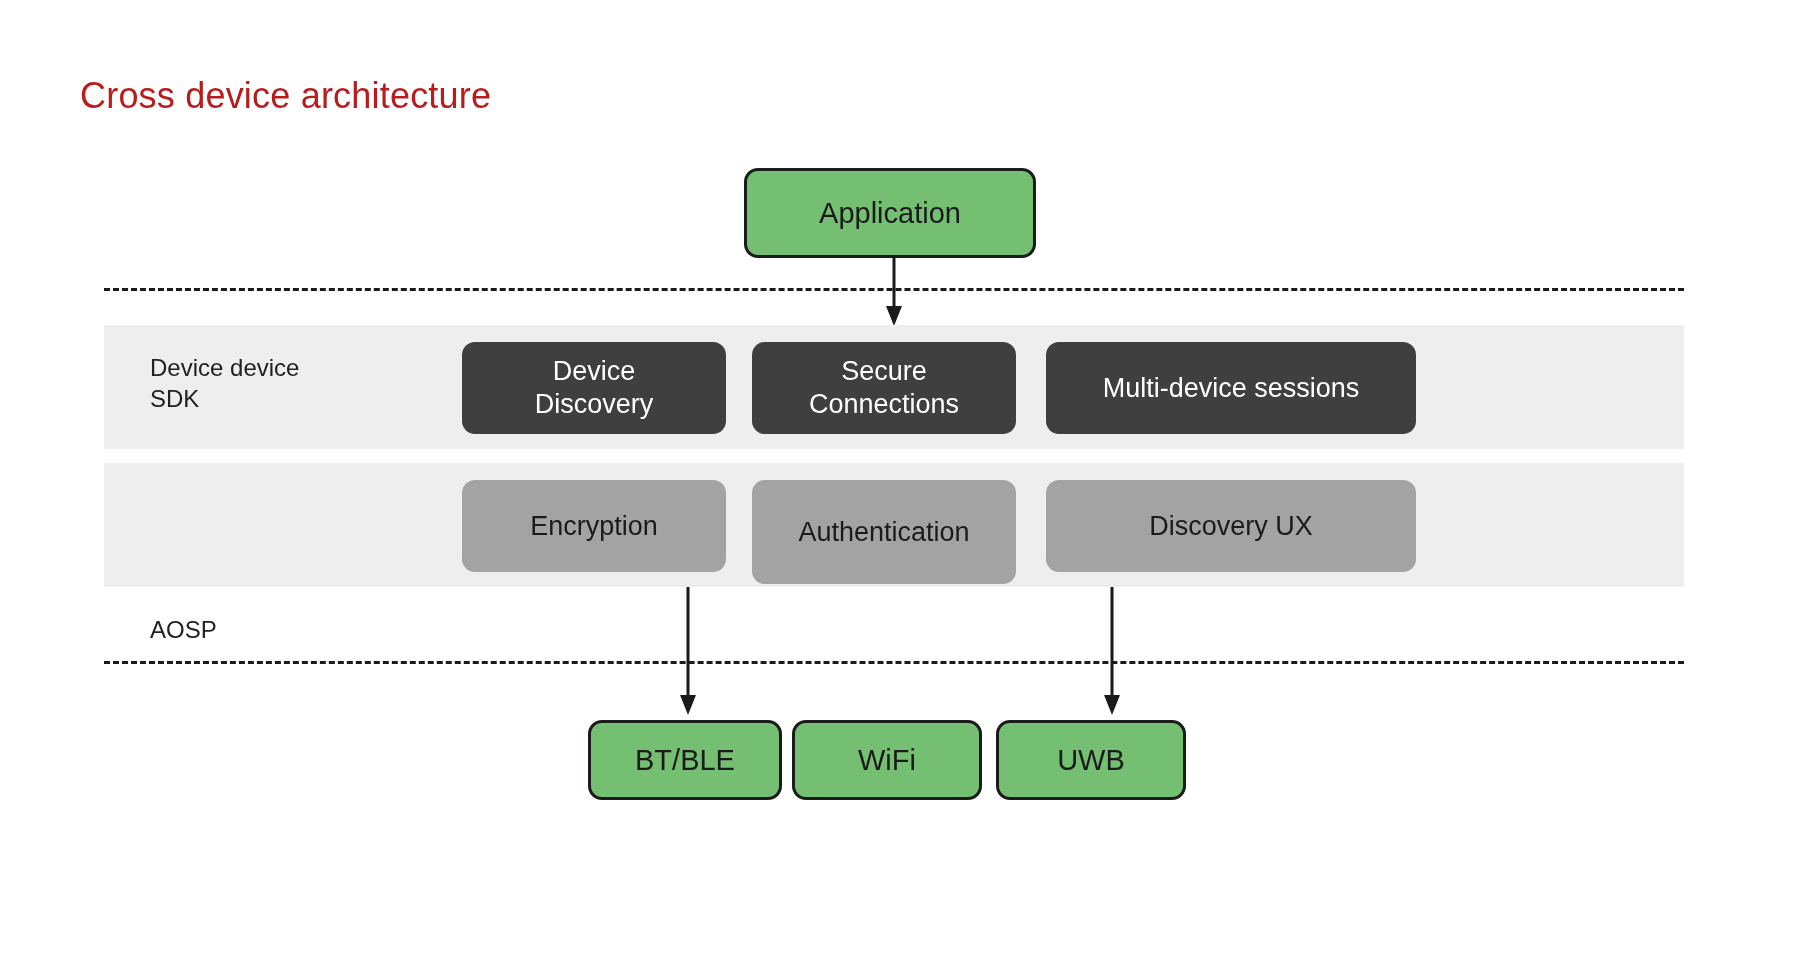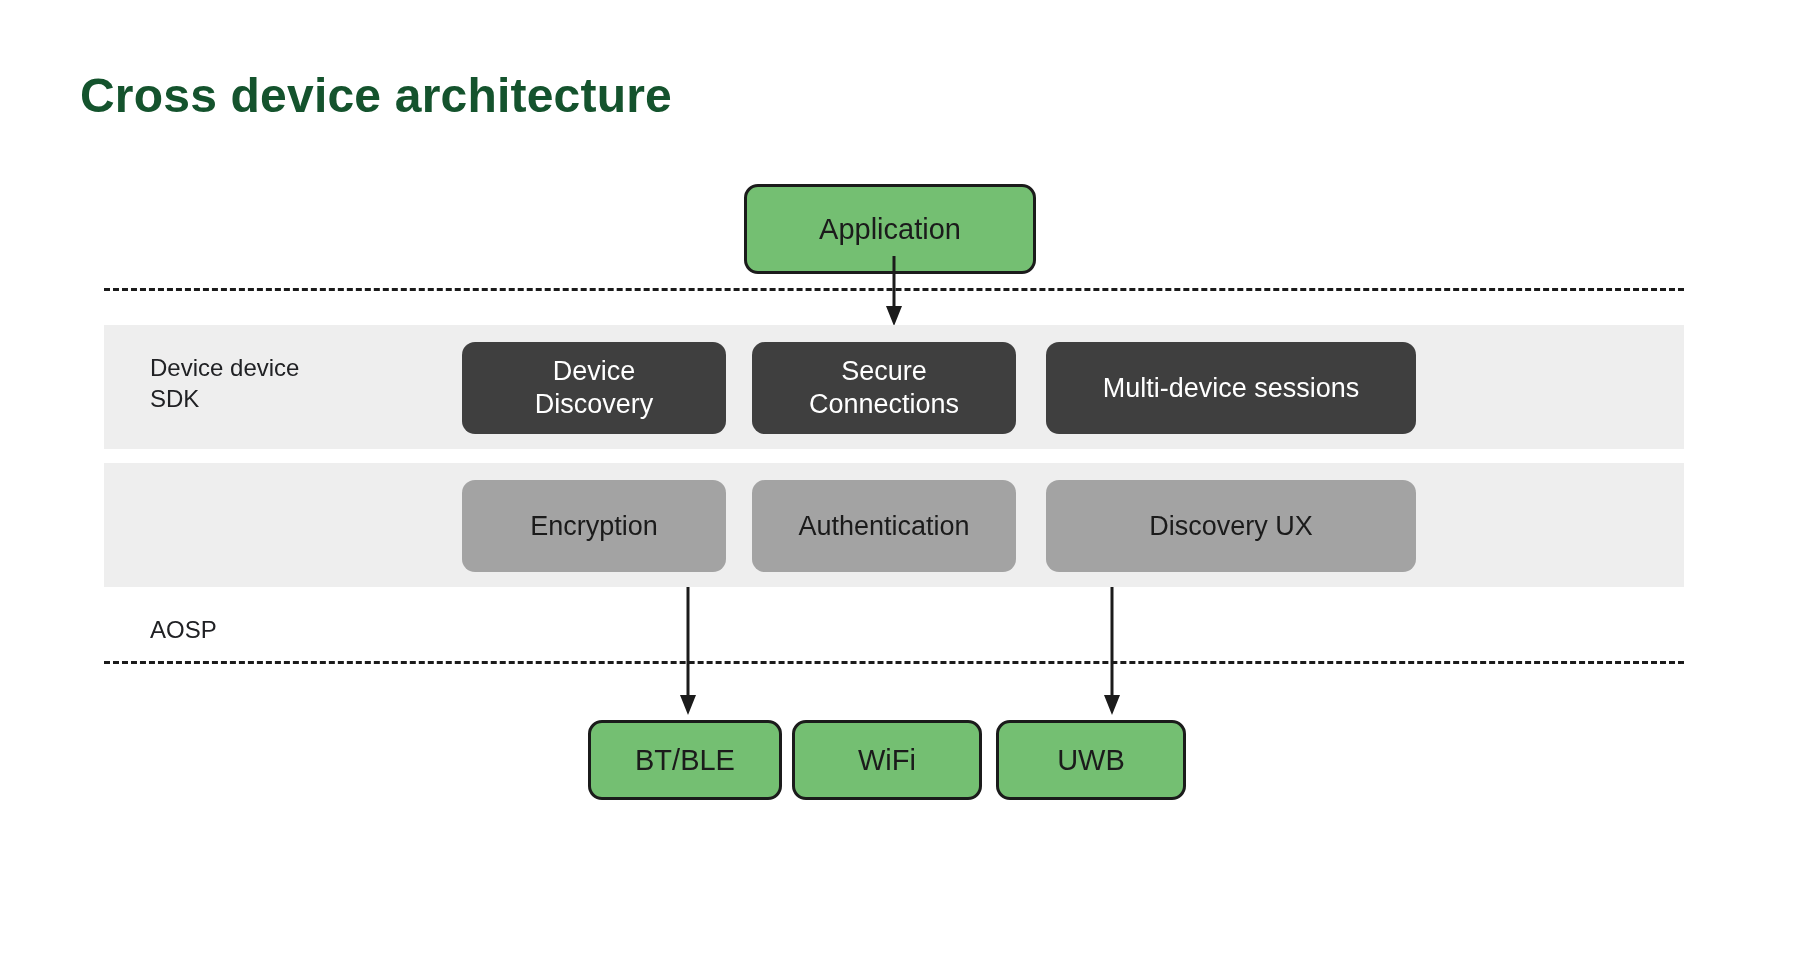--- a/index.html
+++ b/index.html
@@ -17,24 +17,24 @@
     height: 954px;
     background: #ffffff;
     overflow: hidden;
   }
 
   
   .page-title {
     position: absolute;
     left: 80px;
     top: 72px;
-    font-size: 48px;
+    font-size: 36px;
     line-height: 48px;
-    color: #14532d;
-    font-weight: 700;
+    color: #b91c1c;
+    font-weight: 400;
     letter-spacing: 0.2px;
     white-space: nowrap;
   }
 
   
   .node {
     position: absolute;
     display: flex;
     align-items: center;
     justify-content: center;
@@ -106,21 +106,21 @@
   }
   .arrow svg { display: block; }
 </style>
 </head>
 <body>
 
 <div id="canvas">
 
   <div class="page-title">Cross device architecture</div>
 
-  <div class="node node-green" style="left:744px; top:184px; width:292px; height:90px;">
+  <div class="node node-green" style="left:744px; top:168px; width:292px; height:90px;">
     <span class="node-label">Application</span>
   </div>
 
   <div class="arrow" style="left:882px; top:256px;">
     <svg width="24" height="72" viewBox="0 0 24 72">
       <line x1="12" y1="0" x2="12" y2="56" stroke="#1b1b1b" stroke-width="3"></line>
       <polygon points="12,70 4,50 20,50" fill="#1b1b1b"></polygon>
     </svg>
   </div>
 
@@ -145,21 +145,21 @@
 Connections</span>
   </div>
 
   <div class="band" style="top:463px; height:124px;"></div>
 
 
   <div class="node node-orange" style="left:462px; top:480px; width:264px; height:92px;">
     <span class="node-label">Encryption</span>
   </div>
 
-  <div class="node node-orange" style="left:752px; top:480px; width:264px; height:92px;">
+  <div class="node node-orange" style="left:752px; top:480px; width:264px; height:104px;">
     <span class="node-label">Authentication</span>
   </div>
 
   <div class="node node-orange" style="left:1046px; top:480px; width:370px; height:92px;">
     <span class="node-label">Discovery UX</span>
   </div>
 
   <div class="band-label" style="left:150px; top:614px;">AOSP</div>
 
   <div class="arrow" style="left:676px; top:587px;">

